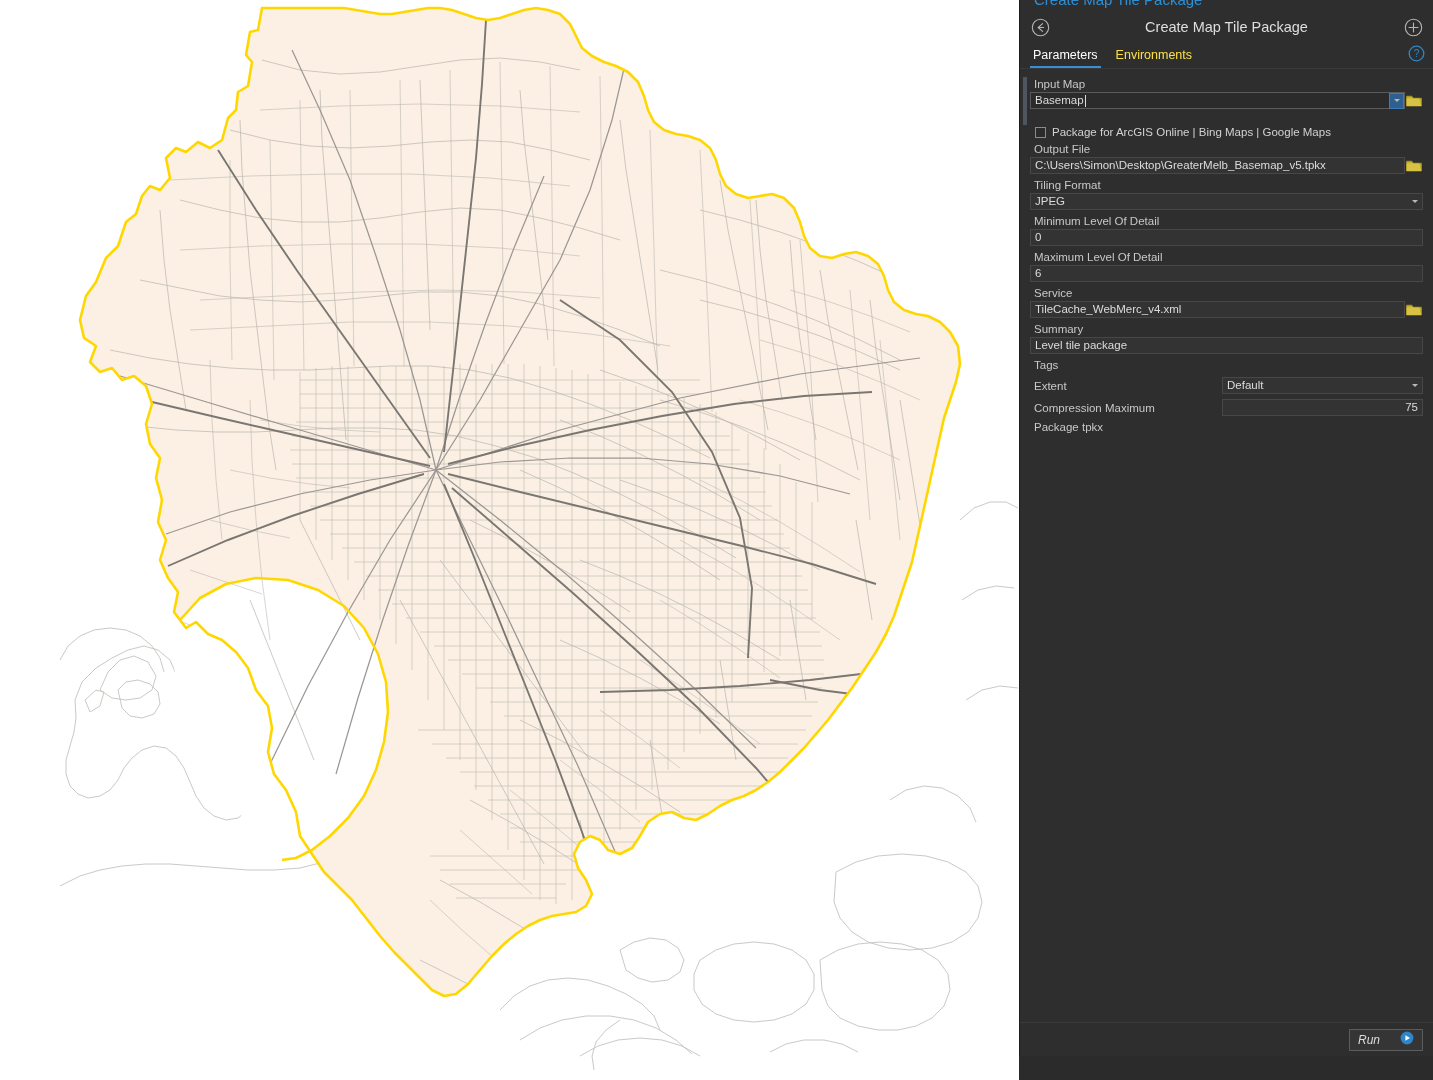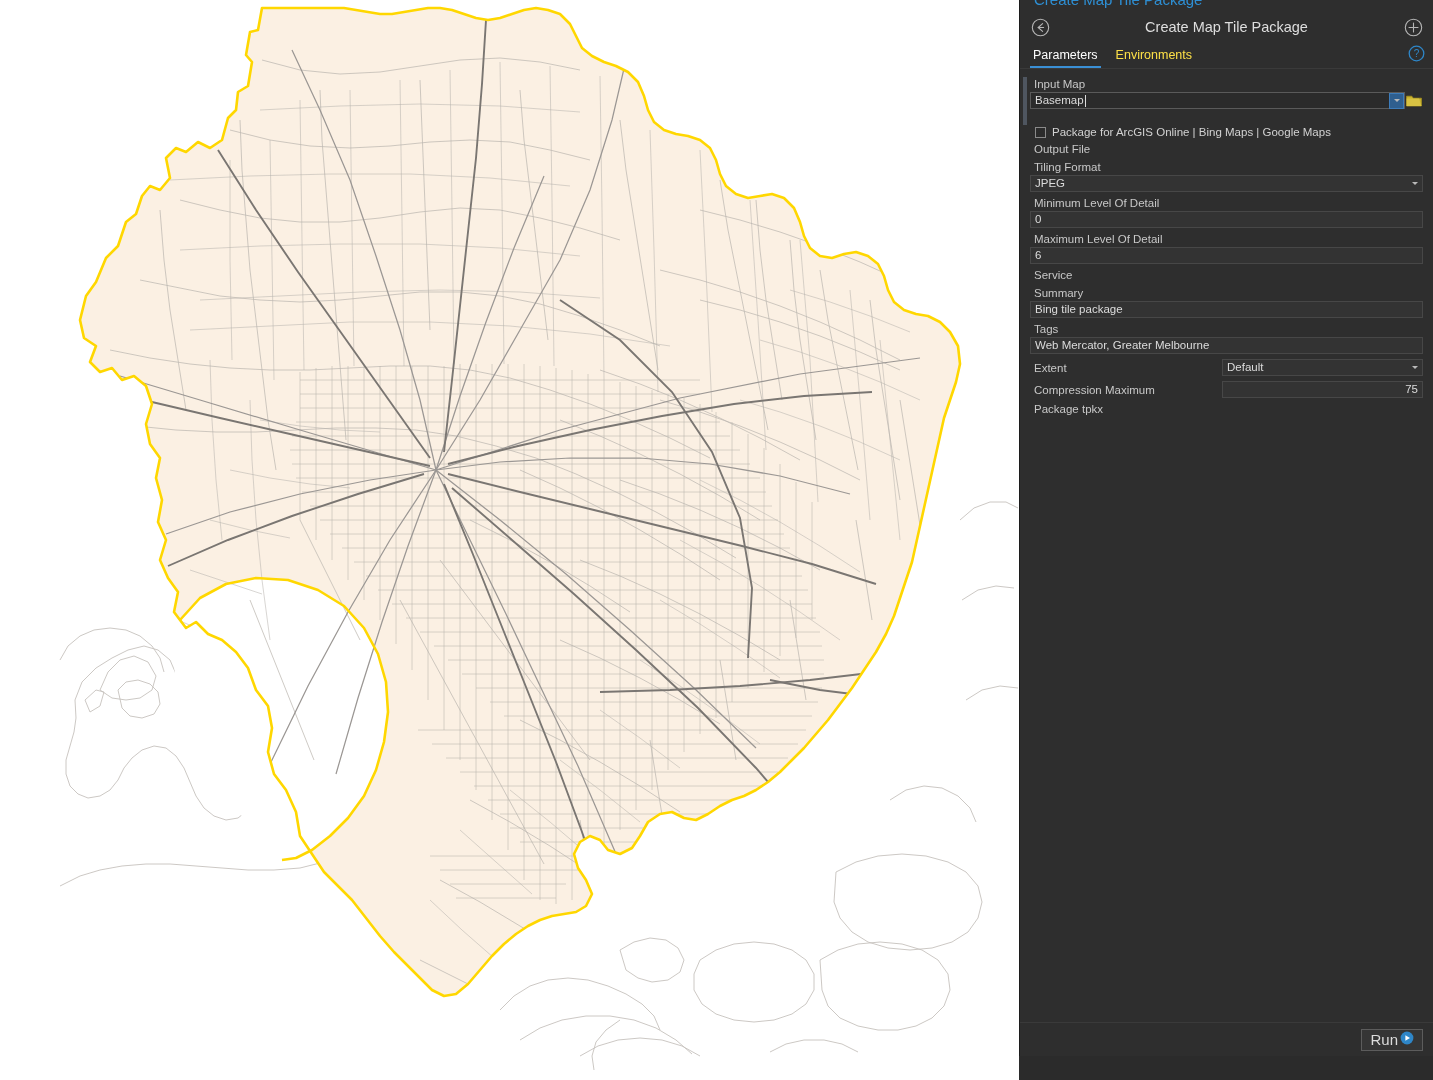--- a/index.html
+++ b/index.html
@@ -228,27 +228,28 @@
     align-items: center;
     justify-content: flex-end;
     padding: 0 10px;
   }
   #run-btn {
     height: 22px;
     min-width: 60px;
     background: #353535;
     border: 1px solid #5c5c5c;
     color: #dcdcdc;
-    font-size: 15px;
+    font-size: 12px;
     display: flex;
     align-items: center;
     justify-content: center;
-    gap: 2px;
+    gap: 20px;
     padding: 0 8px;
     cursor: default;
+    font-style: italic;
   }
 </style>
 </head>
 <body>
 
 <div id="app">
 
   <div id="map-view">
     <svg id="map-svg" viewBox="0 0 1019 1080" xmlns="http://www.w3.org/2000/svg">
       <defs>
@@ -653,20 +654,31 @@
           </svg>
         </div>
       </div>
 
       <div class="chk-row">
         <span class="chkbox"></span>
         <span class="chk-label">Package for ArcGIS Online | Bing Maps | Google Maps</span>
       </div>
 
       <label class="lbl">Output File</label>
+      <div class="row">
+        <div class="field grow">
+          <span>C:\Users\Simon\Desktop\GreaterMelb_Basemap_v5.tpkx</span>
+        </div>
+        <div class="folder-btn">
+          <svg width="16" height="13" viewBox="0 0 16 13">
+            <path d="M0.6 2.2 L0.6 12 L15.4 12 L15.4 4.2 L7.2 4.2 L5.8 2.2 Z" fill="#c9b22e" stroke="#a8941f" stroke-width="0.8"></path>
+            <path d="M0.6 4.6 L13 4.6 L15.4 12 L0.6 12 Z" fill="#d8c243" stroke="none"></path>
+          </svg>
+        </div>
+      </div>
 
       <label class="lbl">Tiling Format</label>
       <div class="combo">
         <div class="field">
           <span>JPEG</span>
         </div>
         <div class="arrow-btn">
           <span class="caret-dn"></span>
         </div>
       </div>
@@ -675,30 +687,38 @@
       <div class="field">
         <span>0</span>
       </div>
 
       <label class="lbl">Maximum Level Of Detail</label>
       <div class="field">
         <span>6</span>
       </div>
 
       <label class="lbl">Service</label>
+      <div class="row">
+        <div class="field grow">
+          <span>TileCache_WebMerc_v4.xml</span>
+        </div>
+        <div class="folder-btn">
+          <svg width="16" height="13" viewBox="0 0 16 13">
+            <path d="M0.6 2.2 L0.6 12 L15.4 12 L15.4 4.2 L7.2 4.2 L5.8 2.2 Z" fill="#c9b22e" stroke="#a8941f" stroke-width="0.8"></path>
+            <path d="M0.6 4.6 L13 4.6 L15.4 12 L0.6 12 Z" fill="#d8c243" stroke="none"></path>
+          </svg>
+        </div>
+      </div>
 
       <label class="lbl">Summary</label>
       <div class="field">
-        <span>Bing tile package</span>
+        <span>Level tile package</span>
       </div>
 
       <label class="lbl">Tags</label>
-      <div class="field">
-        <span>Web Mercator, Greater Melbourne</span>
-      </div>
 
       <div class="pair-row">
         <span class="pl">Extent</span>
         <div class="pv combo">
           <div class="field">
             <span>Default</span>
           </div>
           <div class="arrow-btn">
             <span class="caret-dn"></span>
           </div>

